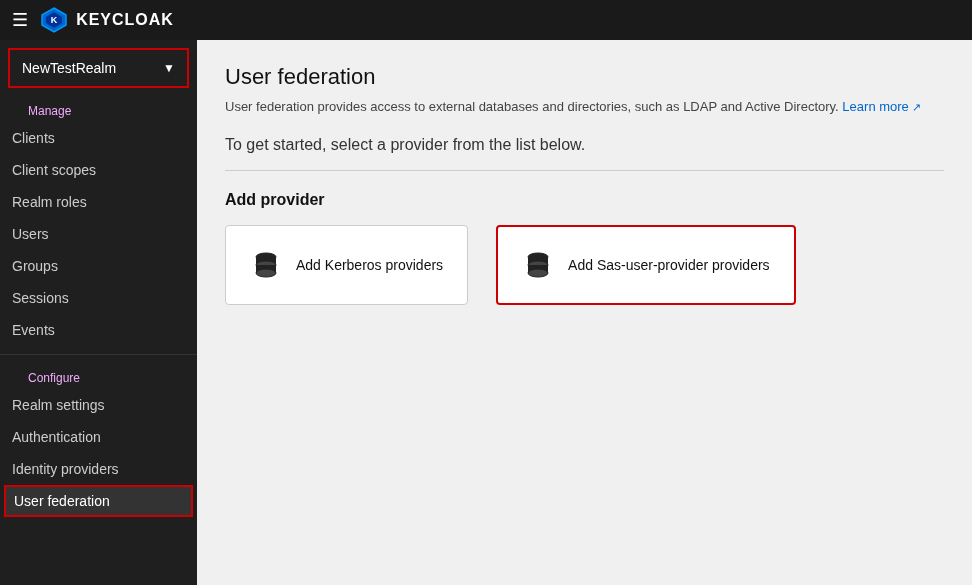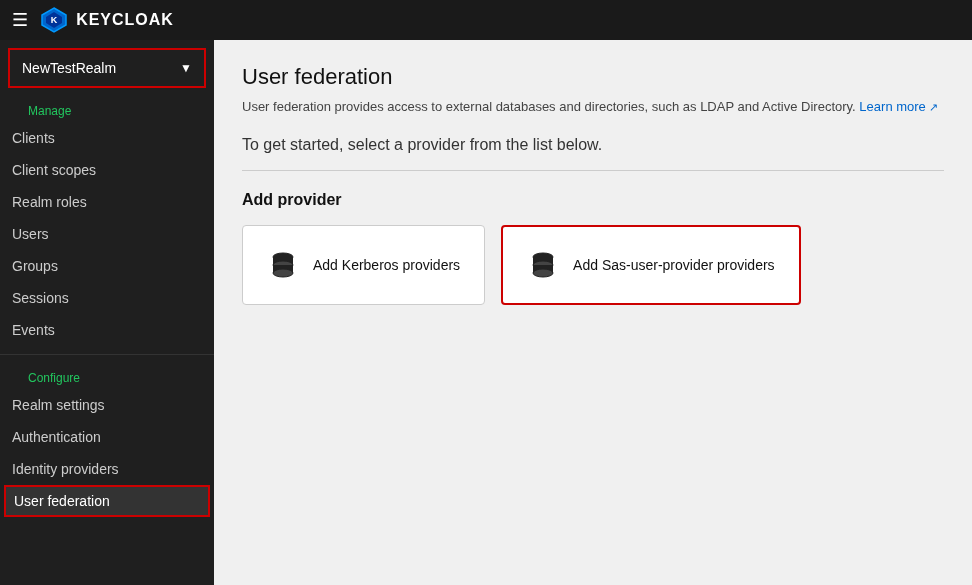--- a/index.html
+++ b/index.html
@@ -39,21 +39,21 @@
     
     .main-layout {
       display: flex;
       flex: 1;
       overflow: hidden;
     }
 
     
     .sidebar {
       background: #1f1f1f;
-      width: 214px;
+      width: 197px;
       flex-shrink: 0;
       overflow-y: auto;
       display: flex;
       flex-direction: column;
     }
 
     .realm-selector {
       display: flex;
       align-items: center;
       justify-content: space-between;
@@ -67,25 +67,24 @@
     .realm-selector-name {
       color: #fff;
       font-size: 14px;
     }
     .realm-selector-arrow {
       color: #fff;
       font-size: 12px;
     }
 
     .sidebar-section-label {
-      color: #22c55e;
+      color: #f0abfc;
       font-size: 12px;
-      padding: 8px 12px 4px 12px;
+      padding: 8px 12px 4px 28px;
       text-transform: none;
-      margin-left: 16px;
     }
 
     .sidebar-item {
       color: #ccc;
       font-size: 14px;
       padding: 8px 12px;
       cursor: pointer;
       display: block;
       text-decoration: none;
     }
@@ -149,21 +148,21 @@
 
     .add-providers-title {
       font-size: 16px;
       color: #111;
       font-weight: 600;
       margin-bottom: 16px;
     }
 
     .providers-grid {
       display: flex;
-      gap: 16px;
+      gap: 28px;
       flex-wrap: wrap;
     }
 
     .provider-card {
       background: #fff;
       border: 1px solid #ccc;
       border-radius: 4px;
       padding: 20px 24px;
       display: flex;
       align-items: center;

